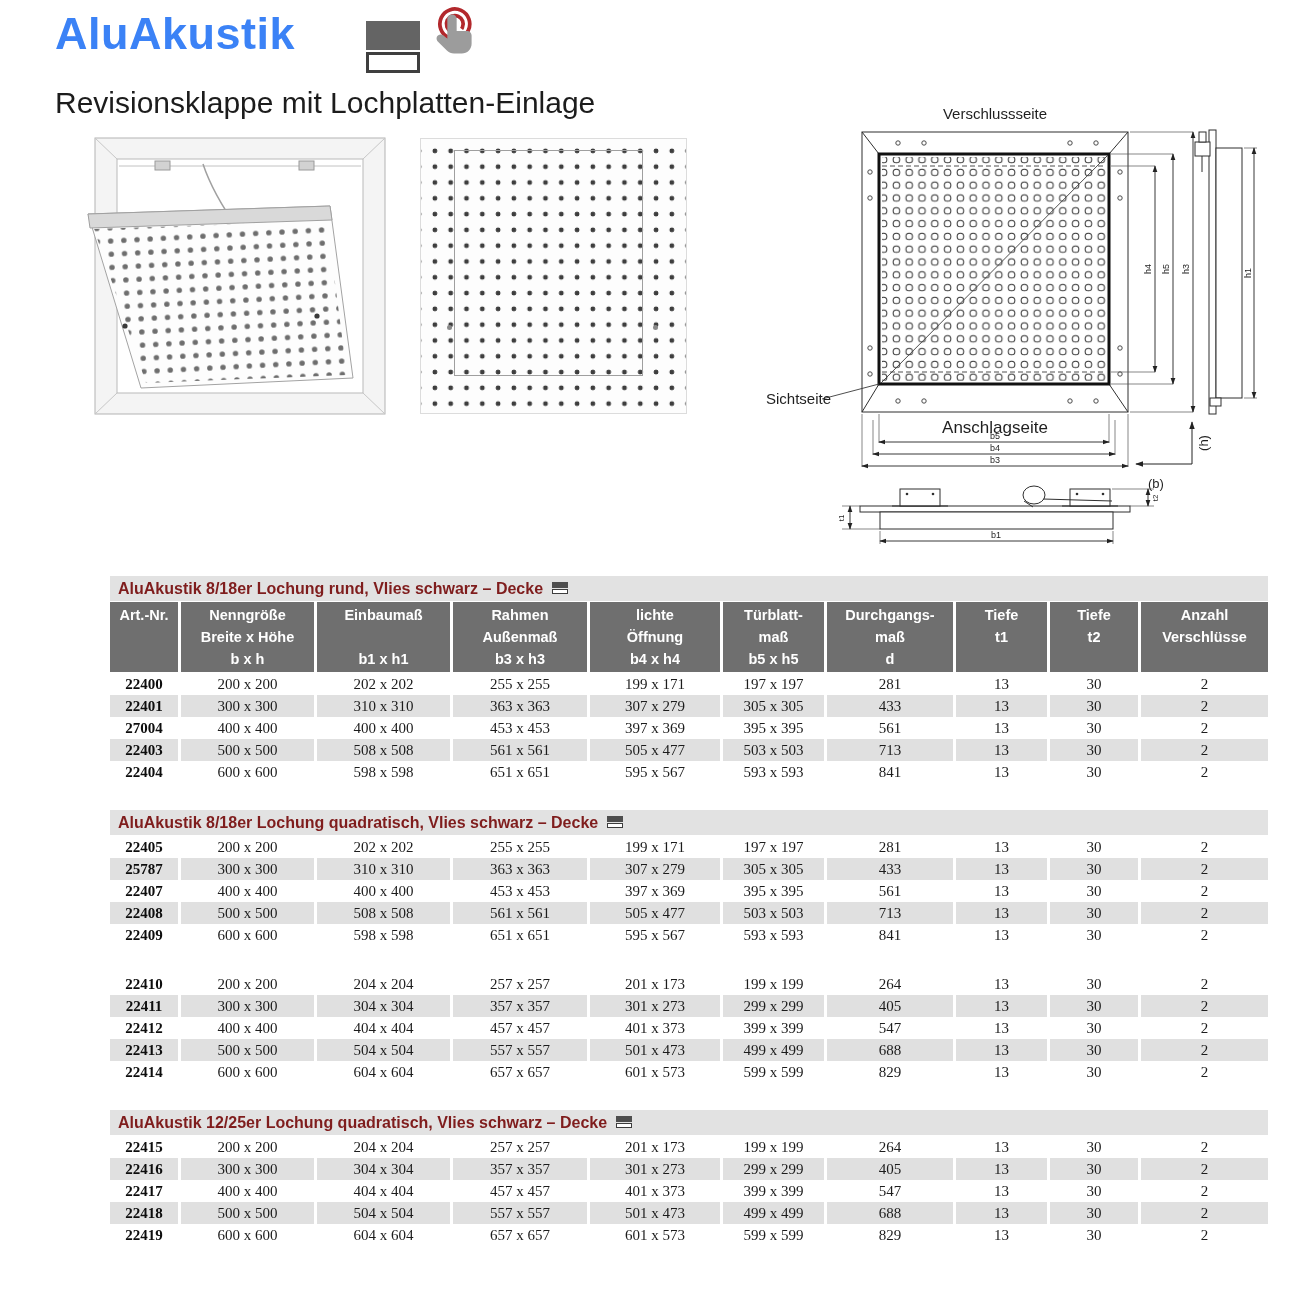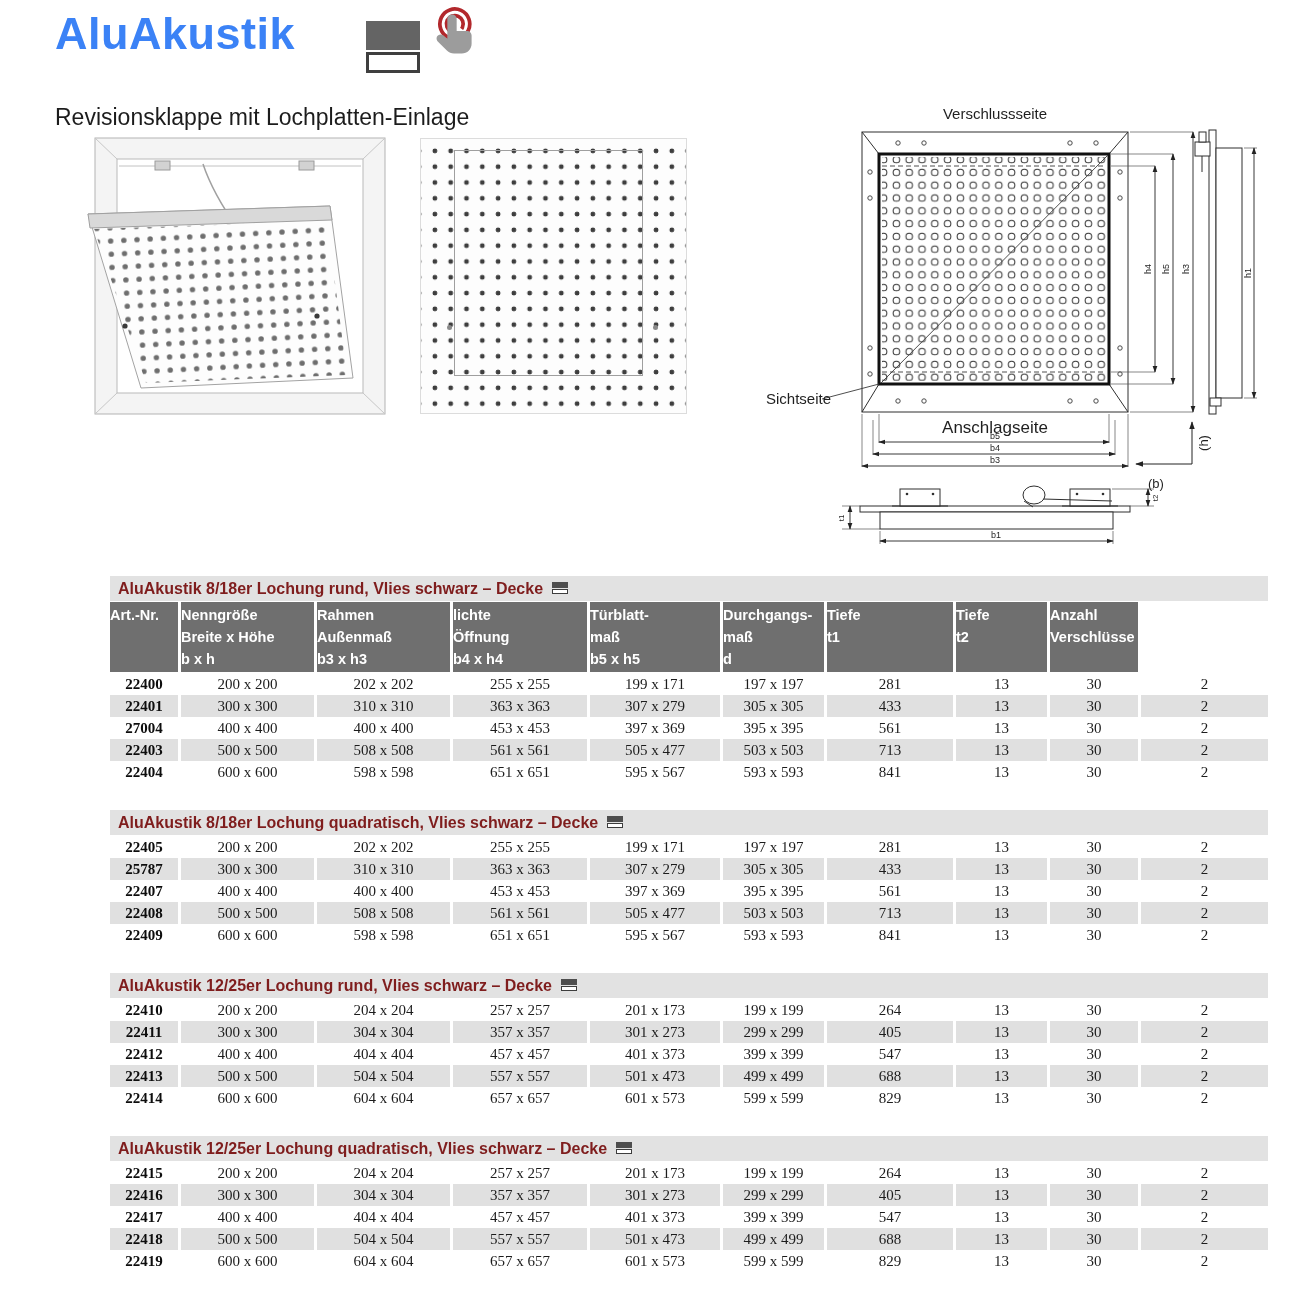--- a/index.html
+++ b/index.html
@@ -2,21 +2,21 @@
 <html><head>
 <meta charset="utf-8">
 <style>
   html,body{margin:0;padding:0;}
   body{width:1306px;height:1300px;position:relative;background:#fff;
        font-family:"Liberation Sans",sans-serif;color:#1a1a1a;overflow:hidden;}
 
   
   .page-title{position:absolute;left:55px;top:8px;font-size:45px;font-weight:700;
               letter-spacing:.5px;color:#3b82f6;}
-  .page-subtitle{position:absolute;left:55px;top:104px;font-size:23px;color:#1c1c1c;}
+  .page-subtitle{position:absolute;left:55px;top:86px;font-size:30px;color:#1c1c1c;}
   .split-icon{position:absolute;left:366px;top:21px;width:54px;height:50px;}
   .split-icon .top{height:29px;background:#646464;}
   .split-icon .bot{height:15px;margin-top:2px;background:#fff;border:3px solid #3f3f3f;}
   .touch-icon{position:absolute;left:424px;top:6px;}
 
   
   .img-open{position:absolute;left:85px;top:130px;}
   .panel-closed{position:absolute;left:420px;top:138px;width:265px;height:274px;
     background-color:#fdfdfd;border:1px solid #dcdcdc;
     background-image:radial-gradient(circle,#3e3e3e 2.1px,rgba(0,0,0,0) 2.7px);
@@ -32,21 +32,21 @@
   .spec-table{margin-bottom:27px;}
   .title-bar{background:#e2e2e2;height:25px;display:flex;align-items:center;
              padding-left:8px;gap:9px;margin-bottom:1px;box-sizing:border-box;}
   .title-text{font-size:16px;font-weight:700;color:#7f1d1d;}
   .decke-icon{width:16px;height:13px;display:inline-block;}
   .decke-icon .t{height:6px;background:#4e4e4e;}
   .decke-icon .b{height:3px;margin-top:1px;background:#fff;border:1.5px solid #3d3d3d;}
   .hrow,.drow{display:grid;column-gap:3px;
     grid-template-columns:68px 133px 133px 134px 130px 101px 126px 91px 88px 127px;}
   .hrow{margin-bottom:1px;}
-  .hcell{background:#6f6f6f;color:#fff;height:70px;text-align:left;
+  .hcell{background:#6f6f6f;color:#fff;height:70px;text-align:center;
          font-weight:700;font-size:14.5px;padding-top:2px;box-sizing:border-box;}
   .hline{line-height:22px;height:22px;}
   .drow{height:22px;font-family:Liberation Serif, serif;}
   .drow.alt .dcell{background:#e0e0e0;}
   .dcell{font-size:15px;line-height:22px;text-align:center;color:#1c1c1c;}
   .dcell.artnr{font-weight:700;color:#0d0d0d;}
 </style>
 </head>
 <body>
 
@@ -232,20 +232,25 @@
       <div class="hrow">
         <div class="hcell">
           <div class="hline">Art.-Nr.</div>
         </div>
         <div class="hcell">
           <div class="hline">Nenngröße</div>
           <div class="hline">Breite x Höhe</div>
           <div class="hline">b x h</div>
         </div>
         <div class="hcell">
+          <div class="hline">Einbaumaß</div>
+          <div class="hline"></div>
+          <div class="hline">b1 x h1</div>
+        </div>
+        <div class="hcell">
           <div class="hline">Rahmen</div>
           <div class="hline">Außenmaß</div>
           <div class="hline">b3 x h3</div>
         </div>
         <div class="hcell">
           <div class="hline">lichte</div>
           <div class="hline">Öffnung</div>
           <div class="hline">b4 x h4</div>
         </div>
         <div class="hcell">
@@ -395,27 +400,20 @@
         <div class="dcell">651 x 651</div>
         <div class="dcell">595 x 567</div>
         <div class="dcell">593 x 593</div>
         <div class="dcell">841</div>
         <div class="dcell">13</div>
         <div class="dcell">30</div>
         <div class="dcell">2</div>
       </div>
     </div>
     <div class="spec-table">
-      <div class="title-bar">
-        <div class="title-text">AluAkustik 12/25er Lochung rund, Vlies schwarz – Decke</div>
-        <div class="decke-icon">
-          <div class="t"></div>
-          <div class="b"></div>
-        </div>
-      </div>
       <div class="drow">
         <div class="dcell artnr">22410</div>
         <div class="dcell">200 x 200</div>
         <div class="dcell">204 x 204</div>
         <div class="dcell">257 x 257</div>
         <div class="dcell">201 x 173</div>
         <div class="dcell">199 x 199</div>
         <div class="dcell">264</div>
         <div class="dcell">13</div>
         <div class="dcell">30</div>

